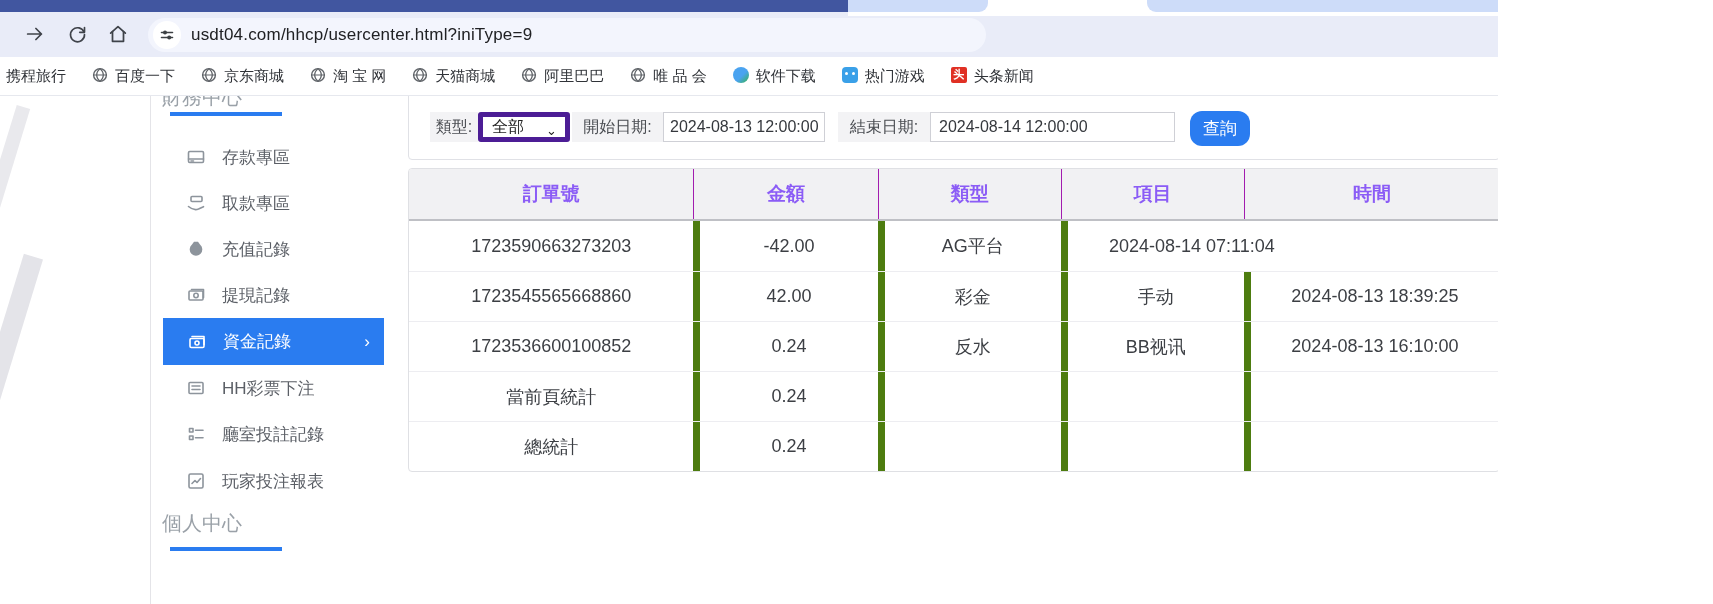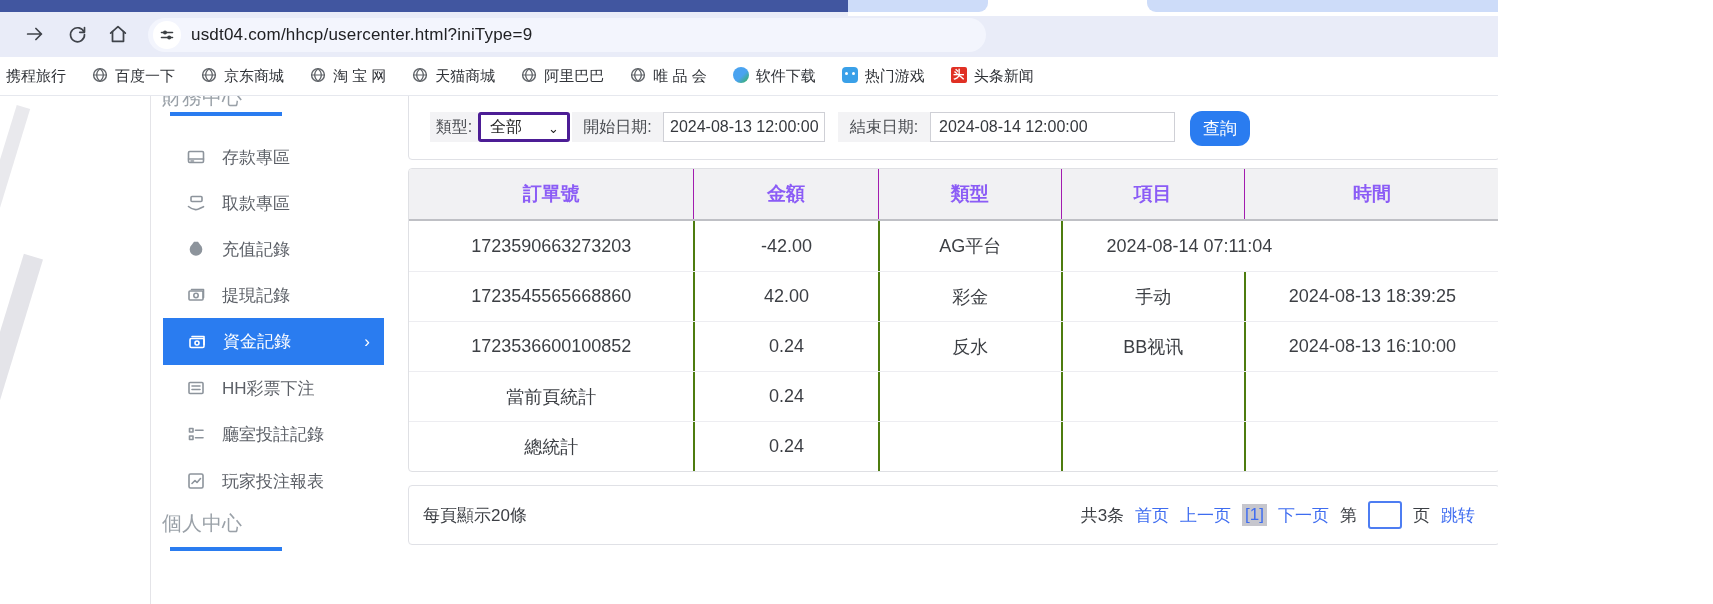--- a/index.html
+++ b/index.html
@@ -53,37 +53,37 @@
   .side-item.active svg { stroke:#fff; }
   .side-item.active .chev { position:absolute; right:14px; font-size:17px; color:#fff; }
   .si1{top:134px}.si2{top:180px}.si3{top:226px}.si4{top:272px}.si5{top:318px;height:47px}.si6{top:365px}.si7{top:411px}.si8{top:458px}
 
   
   .filter-panel { position:absolute; left:408px; top:78px; width:1092px; height:82px; border:1px solid #e0e1e6; border-radius:4px; background:#fff; }
   .f-label { position:absolute; top:112px; height:30px; background:#f3f3f5; color:#4a4d52; font-size:16px; display:flex; align-items:center; justify-content:center; }
   .fl-type { left:430px; width:48px; }
   .fl-start { left:572px; width:91px; }
   .fl-end { left:838px; width:92px; }
-  .f-select { position:absolute; left:478px; top:112px; width:92px; height:30px; background:#fff; border:3px solid #4c1d95; border-radius:3px; font-size:16px; color:#222; display:flex; align-items:center; padding-left:9px; }
+  .f-select { position:absolute; left:478px; top:112px; width:92px; height:30px; background:#fff; border:5px solid #4c1d95; border-radius:3px; font-size:16px; color:#222; display:flex; align-items:center; padding-left:9px; }
   .f-select .caret { position:absolute; right:8px; top:6px; font-size:13px; color:#222; }
   .f-input { position:absolute; top:112px; height:30px; border:1px solid #cfd0d6; background:#fff; font-size:16px; color:#35383d; font-family:"Liberation Sans",sans-serif; padding-left:8px; }
   .fi-start { left:663px; width:162px; padding-left:6px; }
   .fi-end { left:930px; width:245px; }
   .f-btn { position:absolute; left:1190px; top:111px; width:60px; height:35px; background:#2a7cf0; border:none; border-radius:12px; color:#fff; font-size:17px; font-family:"Liberation Sans",sans-serif; cursor:pointer; }
 
   
   .table-panel { position:absolute; left:408px; top:168px; width:1092px; border:1px solid #dfe0e4; border-radius:4px; overflow:hidden; background:#fff; }
   .t-row { display:flex; width:100%; }
   .t-head { height:52px; background:#f1f1f3; border-bottom:2px solid #bfc0c5; }
   .t-head .t-cell { font-weight:bold; color:#8b5cf6; font-size:19px; }
   .t-head .t-cell + .t-cell { border-left:1px solid #a21caf; }
   .t-body { height:50px; }
   .t-body + .t-body { border-top:1px solid #ededf1; }
   .t-body .t-cell { color:#3c3f44; font-size:18px; }
-  .t-body .t-cell + .t-cell { border-left:2px solid #4d7c0f; }
+  .t-body .t-cell + .t-cell { border-left:7px solid #4d7c0f; }
   .t-cell { display:flex; align-items:center; justify-content:center; }
   .c1{width:26.1%}.c2{width:16.9%}.c3{width:16.8%}.c4{width:16.8%}.c5{width:23.4%}
 
   
   .pag-panel { position:absolute; left:408px; top:485px; width:1092px; height:60px; border:1px solid #e0e1e6; border-radius:4px; background:#fff; }
   .pag-left { position:absolute; left:14px; top:0; height:58px; display:flex; align-items:center; font-size:17px; color:#3c3f44; }
   .pag-right { position:absolute; right:24px; top:0; height:58px; display:flex; align-items:center; gap:11px; font-size:17px; }
   .pag-text { color:#3c3f44; }
   .pag-link { color:#3e6cf0; cursor:pointer; text-decoration:none; }
   .pag-current { background:#c6c6cd; color:#3e6cf0; padding:1px 3px; cursor:pointer; }
@@ -342,28 +342,14 @@
     </div>
     <div class="t-row t-body">
       <div class="t-cell c1">總統計</div>
       <div class="t-cell c2">0.24</div>
       <div class="t-cell c3"></div>
       <div class="t-cell c4"></div>
       <div class="t-cell c5"></div>
     </div>
   </div>
 
-  <div class="pag-panel">
-    <div class="pag-left">每頁顯示20條</div>
-    <div class="pag-right">
-      <span class="pag-text">共3条</span>
-      <span class="pag-link">首页</span>
-      <span class="pag-link">上一页</span>
-      <span class="pag-current">[1]</span>
-      <span class="pag-link">下一页</span>
-      <span class="pag-text">第</span>
-      <input class="pag-input" value="" style="">
-      <span class="pag-text">页</span>
-      <span class="pag-link">跳转</span>
-    </div>
-  </div>
 
 </div>
 
 </body></html>

